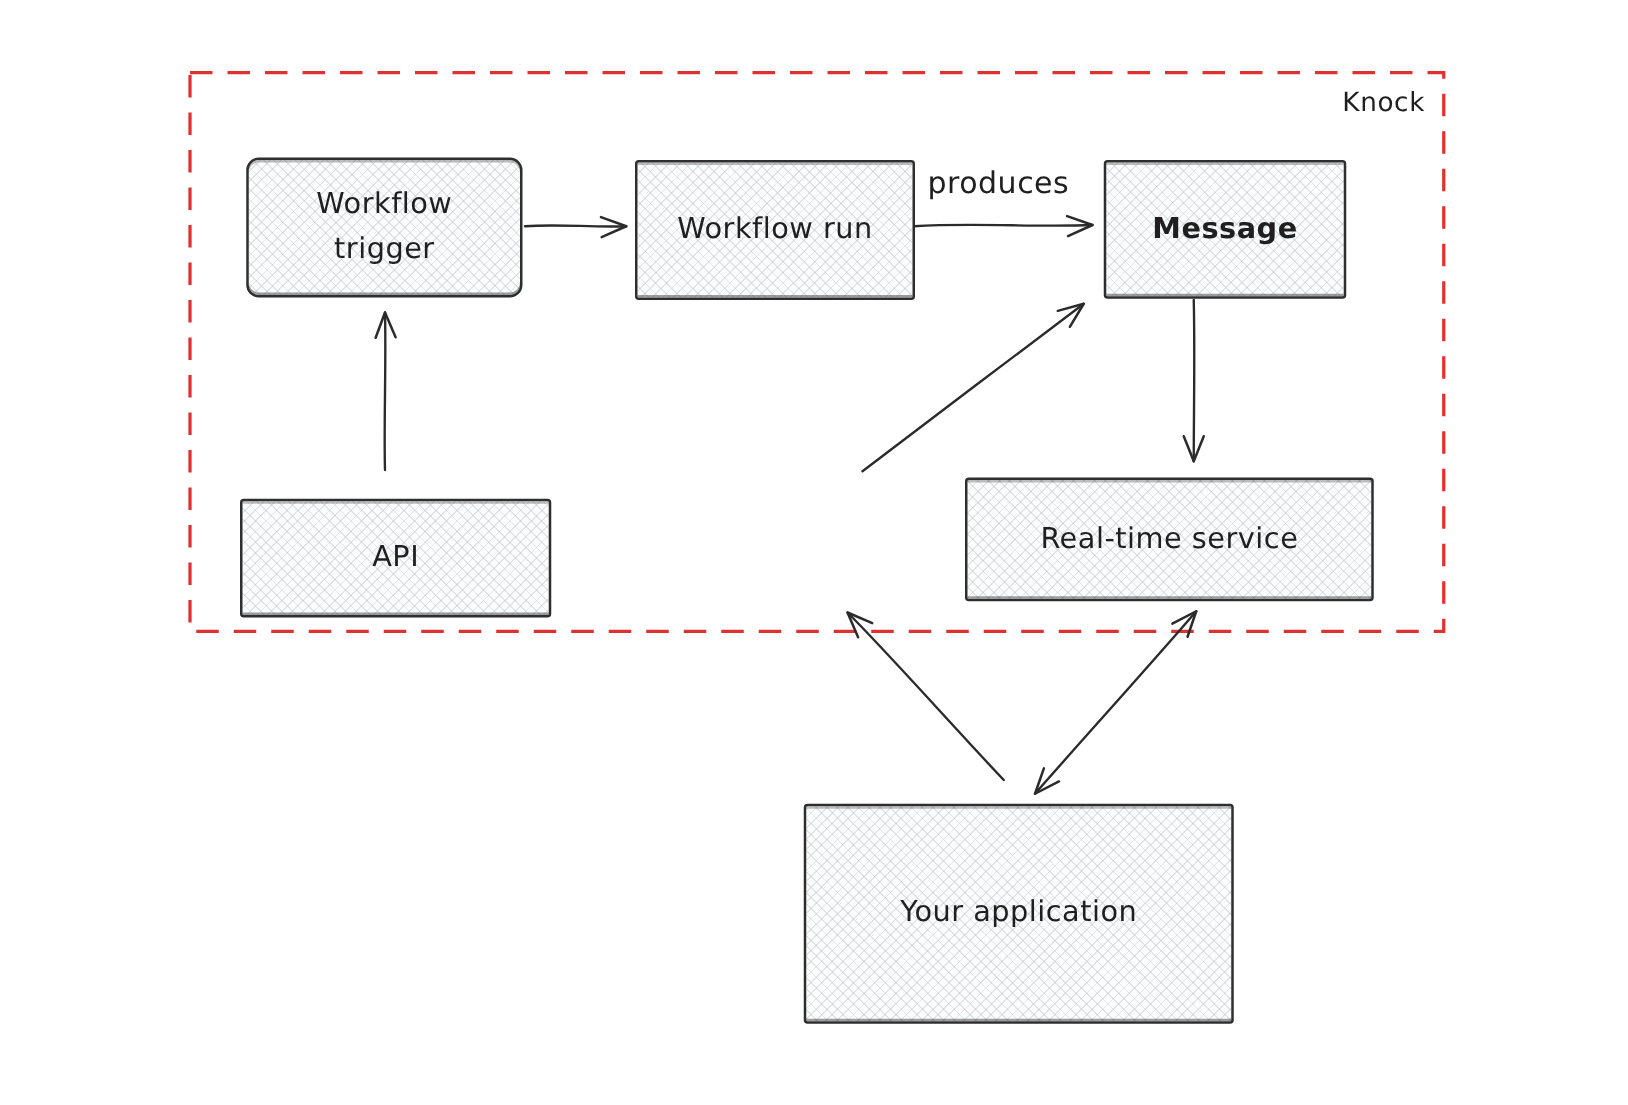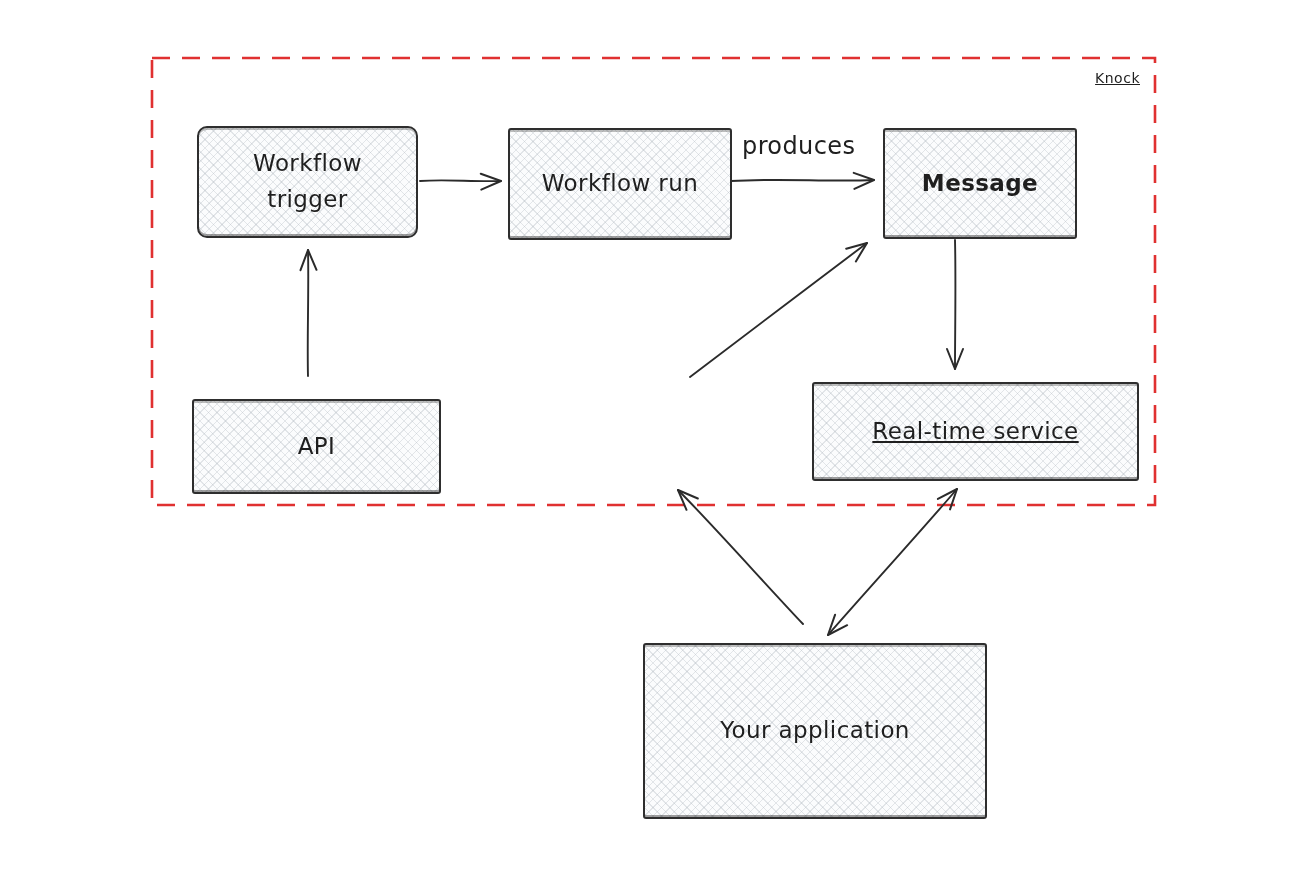--- a/index.html
+++ b/index.html
@@ -37,25 +37,25 @@
     font-size:23px;
     letter-spacing:.4px;
     line-height:1.55;
     white-space:pre-line;
   }
   .node-workflow-trigger{left:197px;top:126px;width:217px;height:108px;border-radius:10px;}
   .node-workflow-run{left:508px;top:128px;width:220px;height:108px;text-align:center;}
   .node-message{left:883px;top:128px;width:190px;height:107px;font-weight:bold;}
   .node-api{left:192px;top:399px;width:245px;height:91px;text-align:center;}
   .node-client-api{left:510px;top:381px;width:243px;height:96px;}
-  .node-real-time-service{left:812px;top:382px;width:323px;height:95px;text-decoration:underline;}
+  .node-real-time-service{left:772px;top:382px;width:323px;height:95px;}
   .node-your-application{left:643px;top:643px;width:340px;height:172px;}
   .frame-label{
     position:absolute;left:1058px;top:70px;width:82px;
-    text-align:right;font-size:14px;letter-spacing:.5px;text-decoration:underline;
+    text-align:right;font-size:21px;letter-spacing:.5px;
   }
   .edge-label{
     position:absolute;left:742px;top:132px;width:100px;
     text-align:center;font-size:24px;letter-spacing:.4px;
   }
 </style>
 </head>
 <body>
 
 <div class="canvas">

